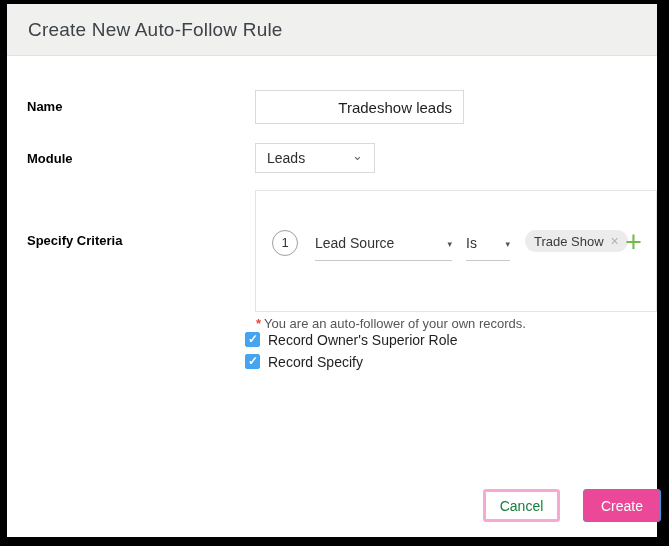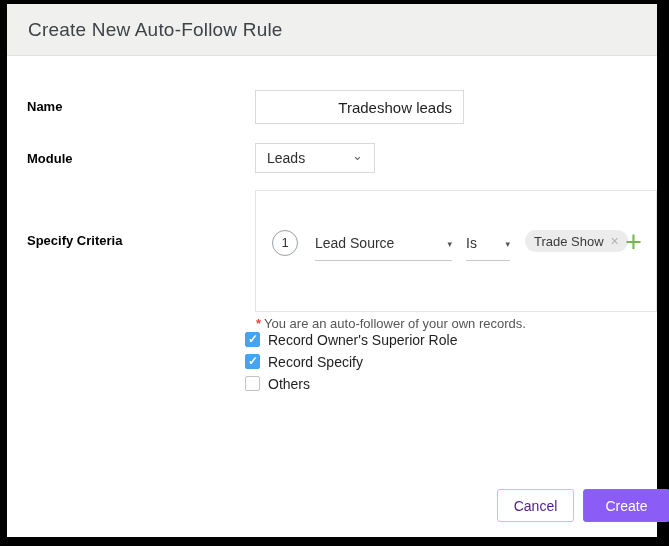--- a/index.html
+++ b/index.html
@@ -84,22 +84,22 @@
     content:"\2713"; position:absolute; left:2px; top:-1px;
     color:#fff; font-size:12px; font-weight:bold;
   }
   .cb-label { font-size:14px; color:#1f1f1f; }
 
   .btn {
     position:absolute; top:485px; height:33px; border-radius:3px;
     font-size:14px; font-family:"Liberation Sans", sans-serif; cursor:pointer;
     box-sizing:border-box; display:flex; align-items:center; justify-content:center;
   }
-  .btn-cancel { left:490px; width:77px; background:#fff; border:1px solid #f9a8d4; color:#4c1d95; }
-  .btn-create { left:576px; width:87px; background:#8b5cf6; border:1px solid #2e9cdb; color:#fff; }
+  .btn-cancel { left:476px; width:77px; background:#fff; border:3px solid #f9a8d4; color:#15803d; }
+  .btn-create { left:576px; width:78px; background:#ec4899; border:1px solid #2e9cdb; color:#fff; }
 </style>
 </head>
 <body>
 
 <div class="modal">
 
   <div class="header">
     <span class="title">Create New Auto-Follow Rule</span>
   </div>
 
@@ -137,22 +137,18 @@
 
   <div class="checkbox-group">
     <div class="cb-row">
       <span class="cb checked"></span>
       <span class="cb-label">Record Owner's Superior Role</span>
     </div>
     <div class="cb-row">
       <span class="cb checked"></span>
       <span class="cb-label">Record Specify</span>
     </div>
-    <div class="cb-row">
-      <span class="cb"></span>
-      <span class="cb-label">Others</span>
-    </div>
   </div>
 
   <button class="btn btn-cancel">Cancel</button>
   <button class="btn btn-create">Create</button>
 
 </div>
 
 </body></html>

